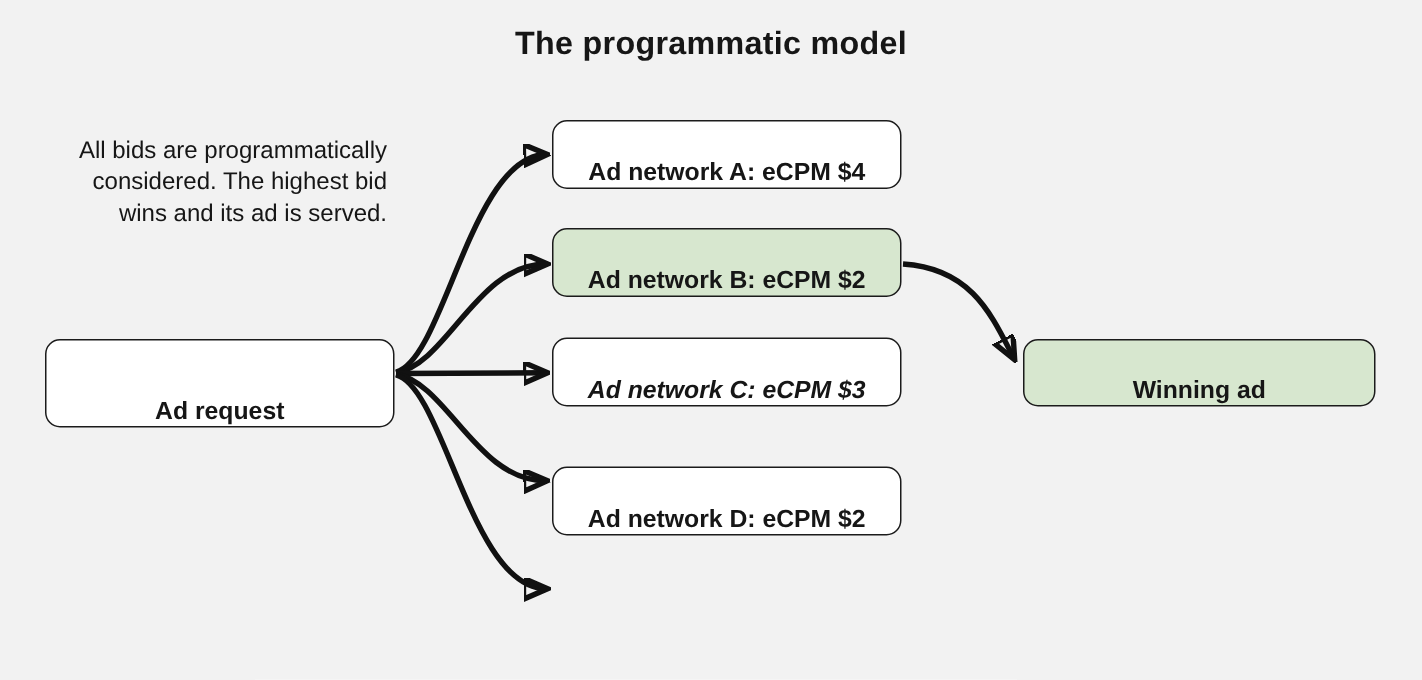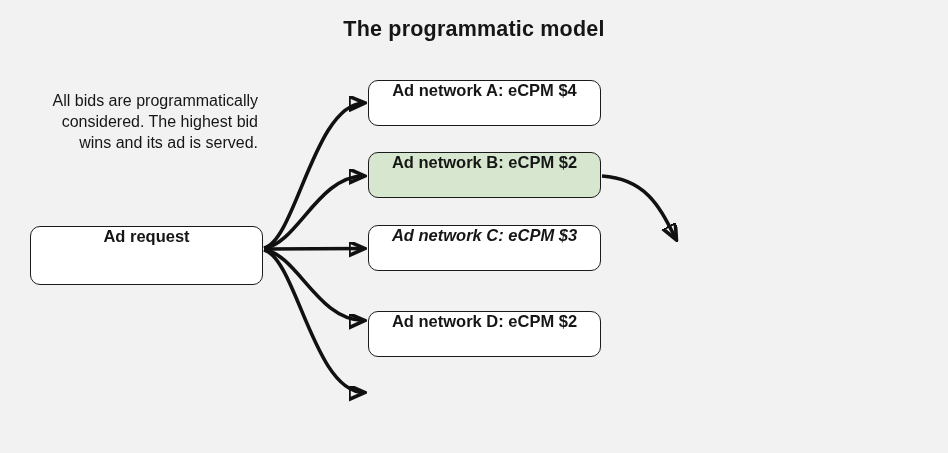--- a/index.html
+++ b/index.html
@@ -35,21 +35,21 @@
     text-align:right;
     font-size:16px;
     line-height:21px;
   }
   .node{
     position:absolute;
     background:var(--box-fill);
     border:1.6px solid var(--border);
     border-radius:10px;
     display:flex;
-    align-items:flex-start;
+    align-items:flex-end;
     justify-content:center;
     font-weight:bold;
     font-size:16.5px;
     box-sizing:border-box;
   }
   .node.highlight{ background:var(--highlight-fill); }
   .node-ad-request{ left:30px;  top:226px; width:233px; height:59px; }
   .node-net-a{ left:368px; top:80px;  width:233px; height:46px; }
   .node-net-b{ left:368px; top:152px; width:233px; height:46px; }
   .node-net-c{ left:368px; top:225px; width:233px; height:46px;font-style:italic; }
@@ -104,14 +104,17 @@
 
   <div class="node node-net-c">
     <span>Ad network C: eCPM $3</span>
   </div>
 
   <div class="node node-net-d">
     <span>Ad network D: eCPM $2</span>
   </div>
 
 
+  <div class="node node-winning highlight">
+    <span>Winning ad</span>
+  </div>
 
 </div>
 
 </body></html>

